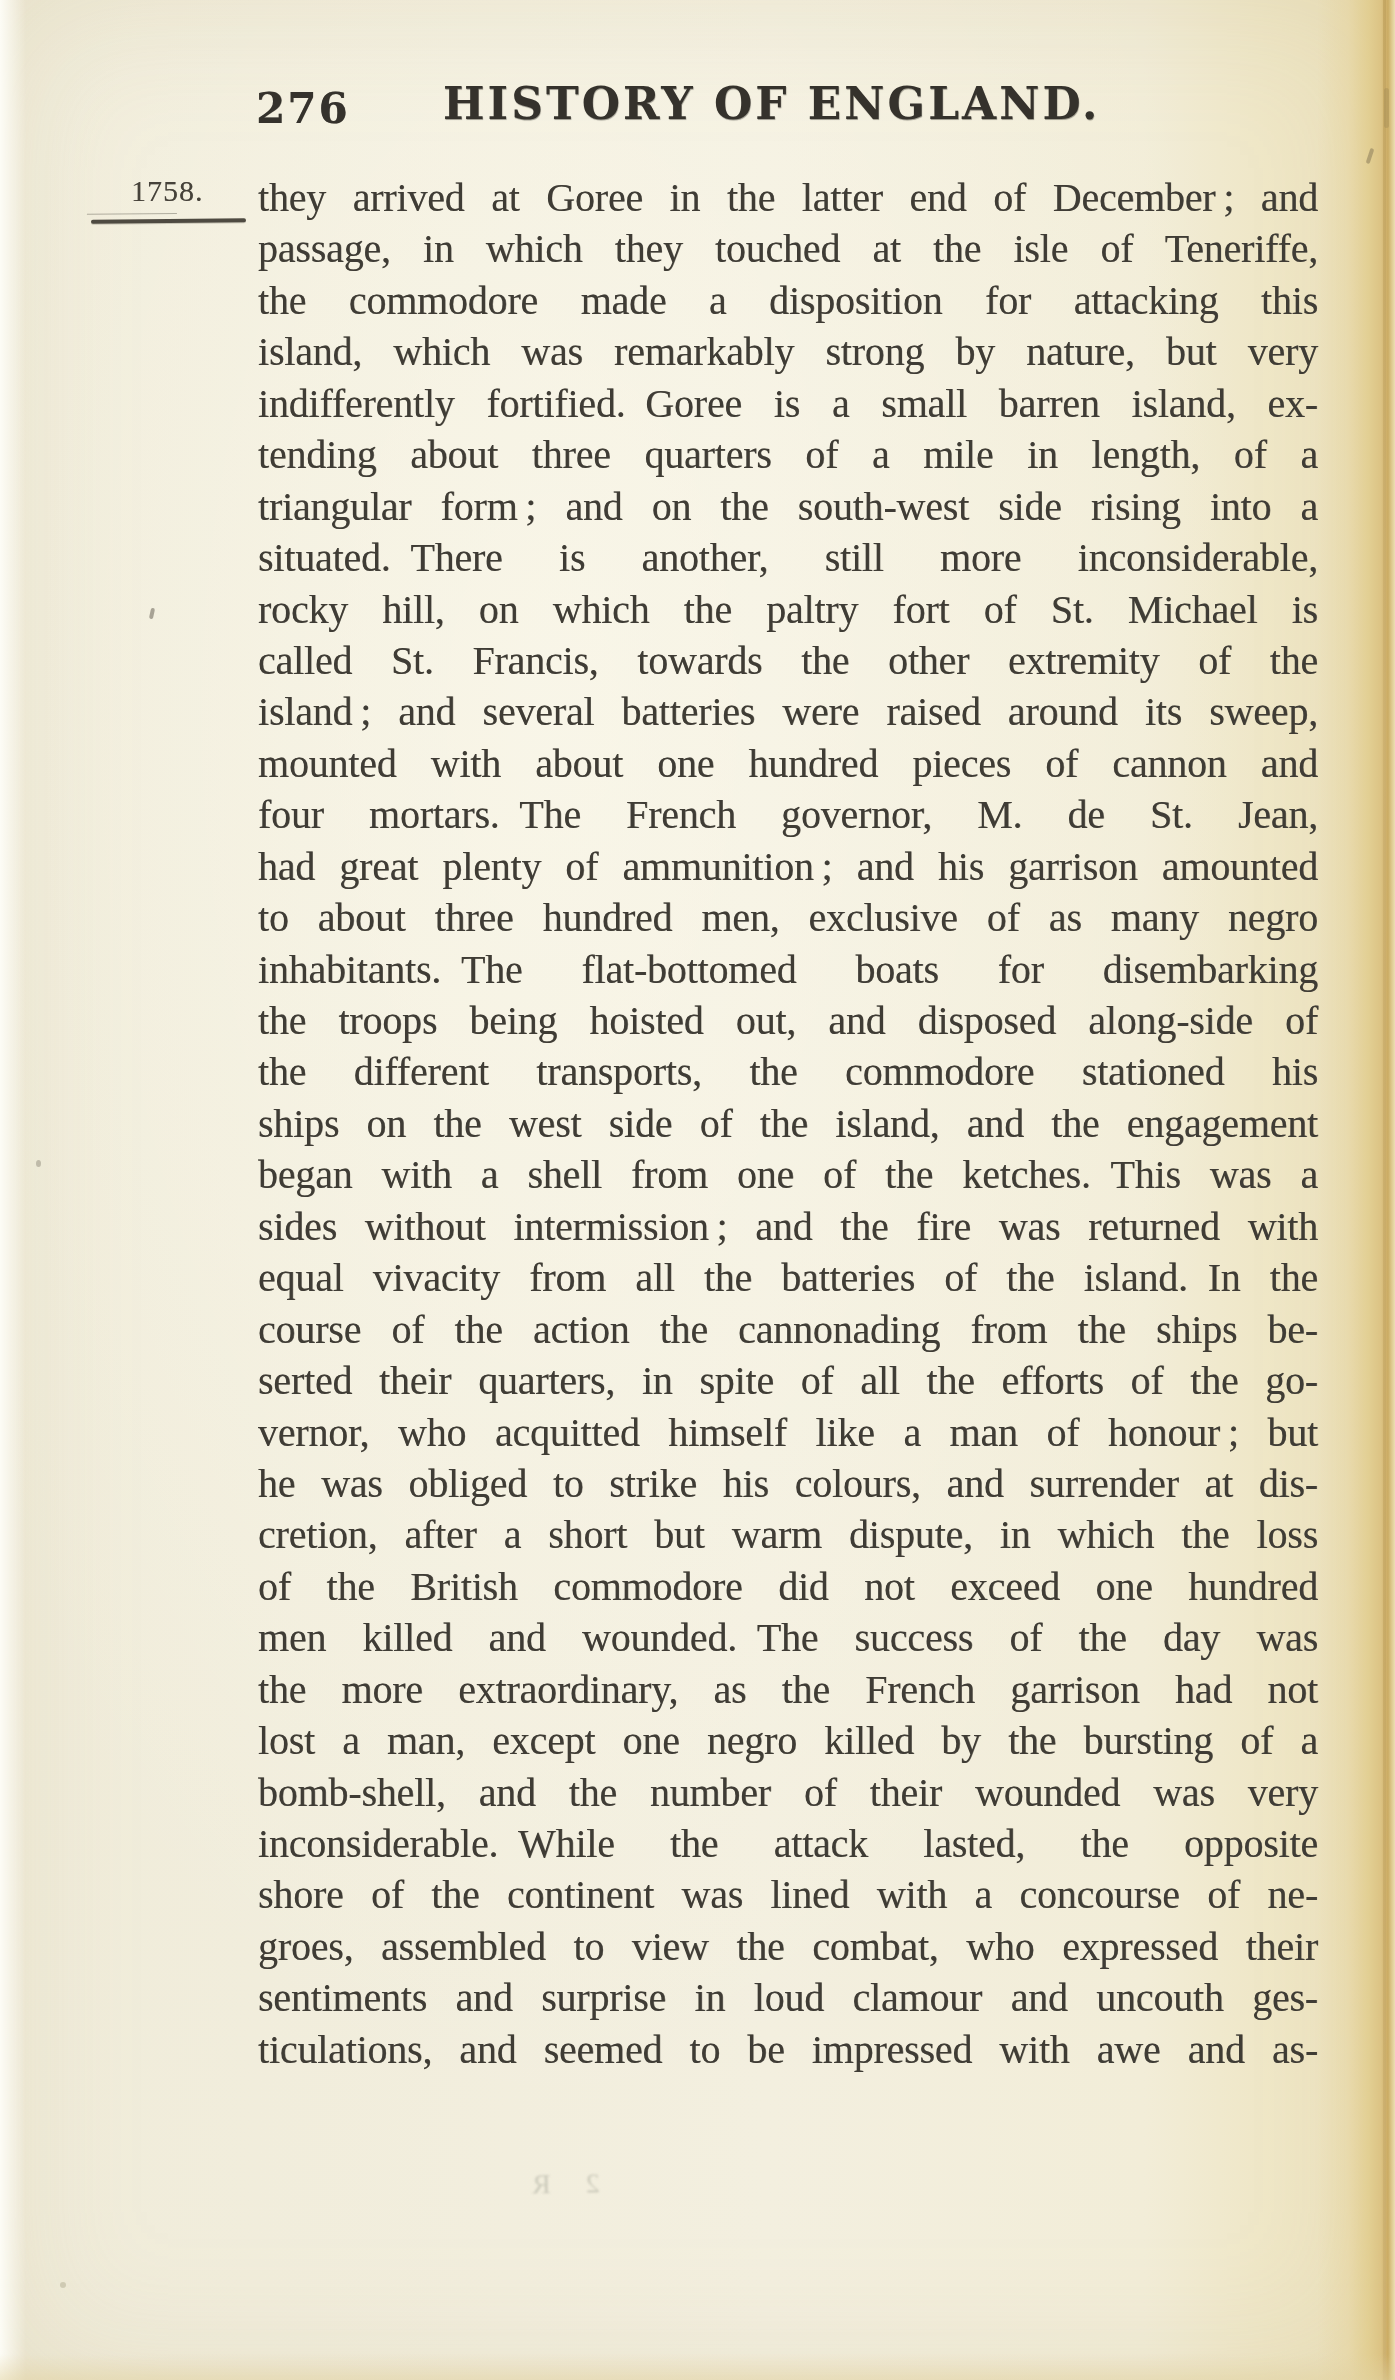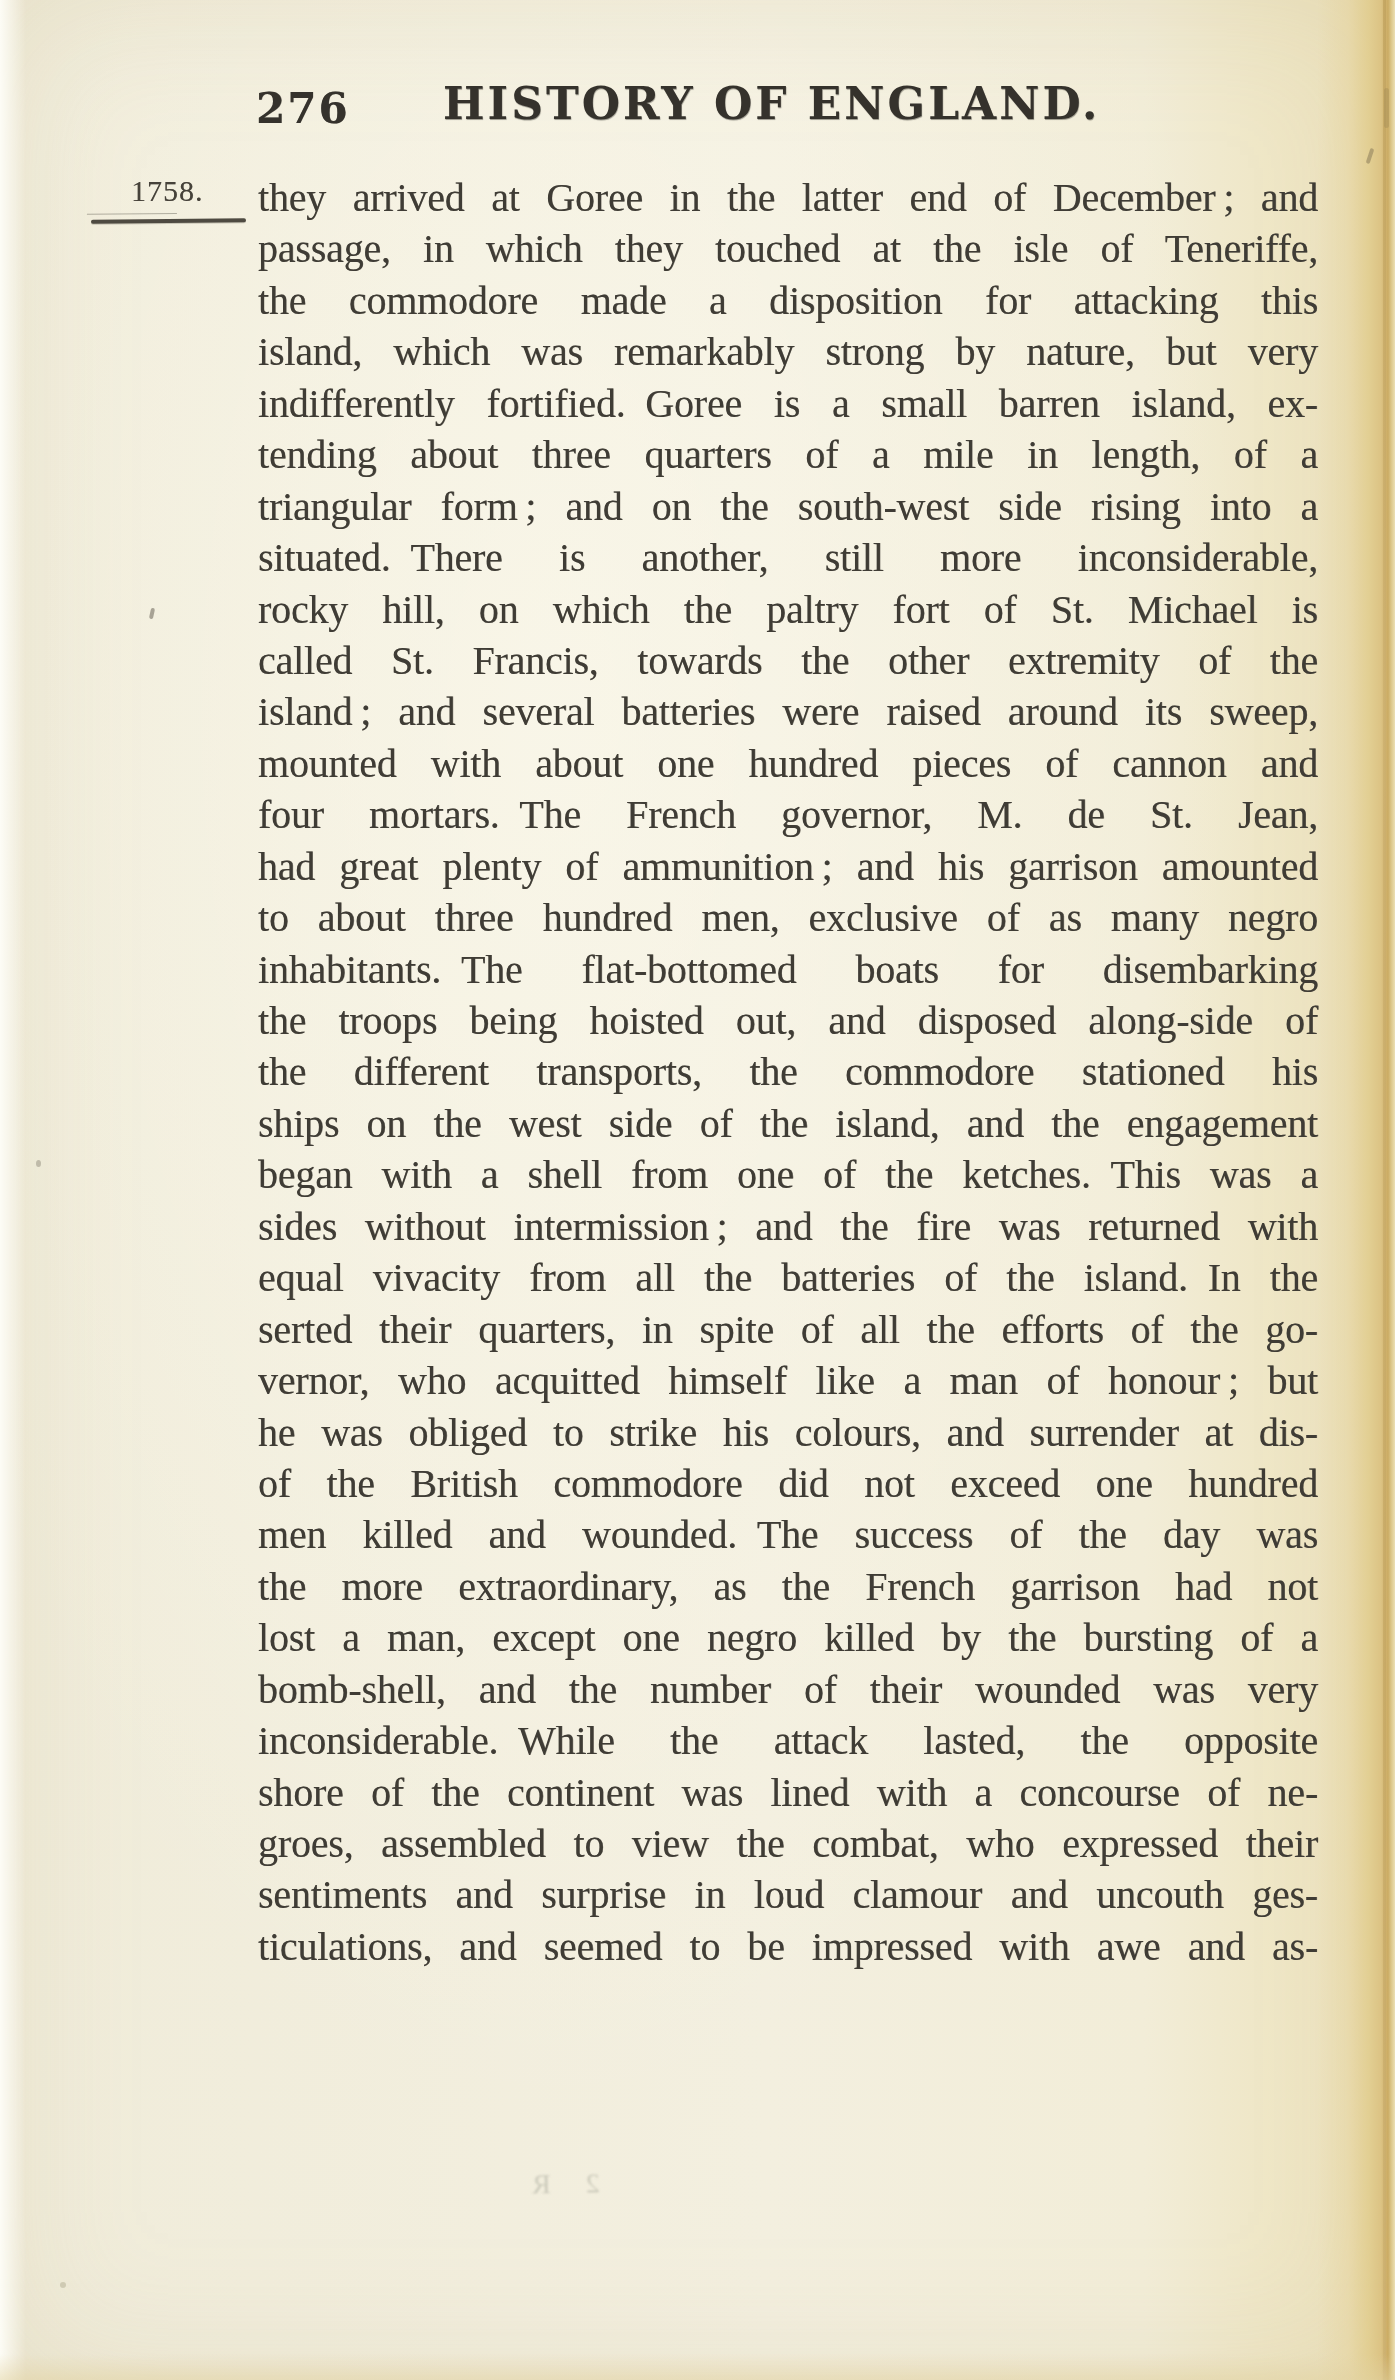--- a/index.html
+++ b/index.html
@@ -134,23 +134,25 @@
       <div class="bline">four mortars. The French governor, M. de St. Jean,</div>
       <div class="bline">had great plenty of ammunition ; and his garrison amounted</div>
       <div class="bline">to about three hundred men, exclusive of as many negro</div>
       <div class="bline">inhabitants. The flat-bottomed boats for disembarking</div>
       <div class="bline">the troops being hoisted out, and disposed along-side of</div>
       <div class="bline">the different transports, the commodore stationed his</div>
       <div class="bline">ships on the west side of the island, and the engagement</div>
       <div class="bline">began with a shell from one of the ketches. This was a</div>
       <div class="bline">sides without intermission ; and the fire was returned with</div>
       <div class="bline">equal vivacity from all the batteries of the island. In the</div>
+      <div class="bline">course of the action the cannonading from the ships be-</div>
       <div class="bline">serted their quarters, in spite of all the efforts of the go-</div>
       <div class="bline">vernor, who acquitted himself like a man of honour ; but</div>
       <div class="bline">he was obliged to strike his colours, and surrender at dis-</div>
+      <div class="bline">cretion, after a short but warm dispute, in which the loss</div>
       <div class="bline">of the British commodore did not exceed one hundred</div>
       <div class="bline">men killed and wounded. The success of the day was</div>
       <div class="bline">the more extraordinary, as the French garrison had not</div>
       <div class="bline">lost a man, except one negro killed by the bursting of a</div>
       <div class="bline">bomb-shell, and the number of their wounded was very</div>
       <div class="bline">inconsiderable. While the attack lasted, the opposite</div>
       <div class="bline">shore of the continent was lined with a concourse of ne-</div>
       <div class="bline">groes, assembled to view the combat, who expressed their</div>
       <div class="bline">sentiments and surprise in loud clamour and uncouth ges-</div>
       <div class="bline">ticulations, and seemed to be impressed with awe and as-</div>

